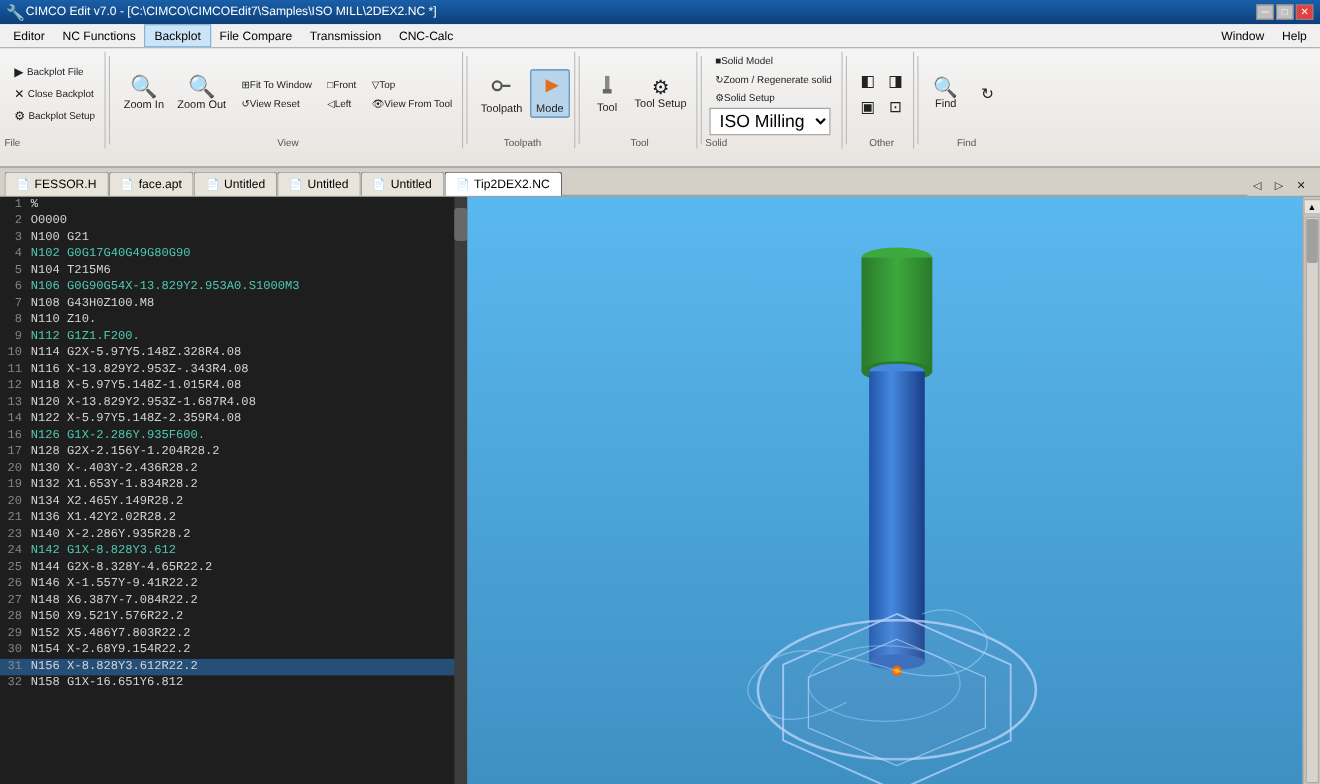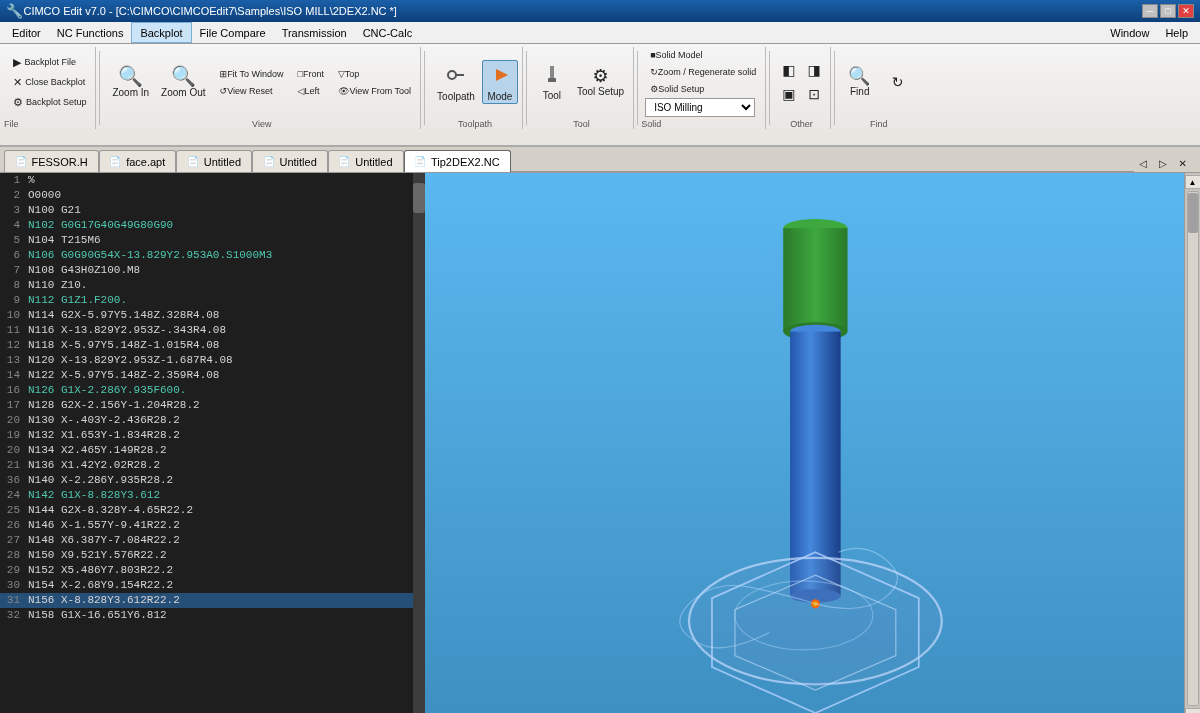--- a/index.html
+++ b/index.html
@@ -71,21 +71,21 @@
     .tb-btn-small {
       display: flex; align-items: center; padding: 2px 4px;
       border: 1px solid transparent; border-radius: 2px; cursor: pointer;
       font-size: 9px; color: #222; background: transparent; white-space: nowrap;
     }
     .tb-btn-small .icon { margin-right: 3px; font-size: 11px; }
     .tb-group-col { display: flex; flex-direction: column; gap: 1px; }
 
     
     .iso-select {
-      font-size: 10px; padding: 2px 4px; border: 1px solid #999;
+      font-size: 16px; padding: 2px 4px; border: 1px solid #999;
       background: white; width: 110px;
     }
 
     
     #tabs {
       background: #d4d0c8;
       display: flex;
       align-items: flex-end;
       padding: 2px 4px 0;
       height: 26px;
@@ -471,21 +471,21 @@
         </div>
         <div class="code-line">
           <span class="line-num">20</span>
           <span class="line-content">N134 X2.465Y.149R28.2</span>
         </div>
         <div class="code-line">
           <span class="line-num">21</span>
           <span class="line-content">N136 X1.42Y2.02R28.2</span>
         </div>
         <div class="code-line">
-          <span class="line-num">36</span>
+          <span class="line-num">23</span>
           <span class="line-content">N140 X-2.286Y.935R28.2</span>
         </div>
         <div class="code-line">
           <span class="line-num">24</span>
           <span class="line-content green">N142 G1X-8.828Y3.612</span>
         </div>
         <div class="code-line">
           <span class="line-num">25</span>
           <span class="line-content">N144 G2X-8.328Y-4.65R22.2</span>
         </div>

